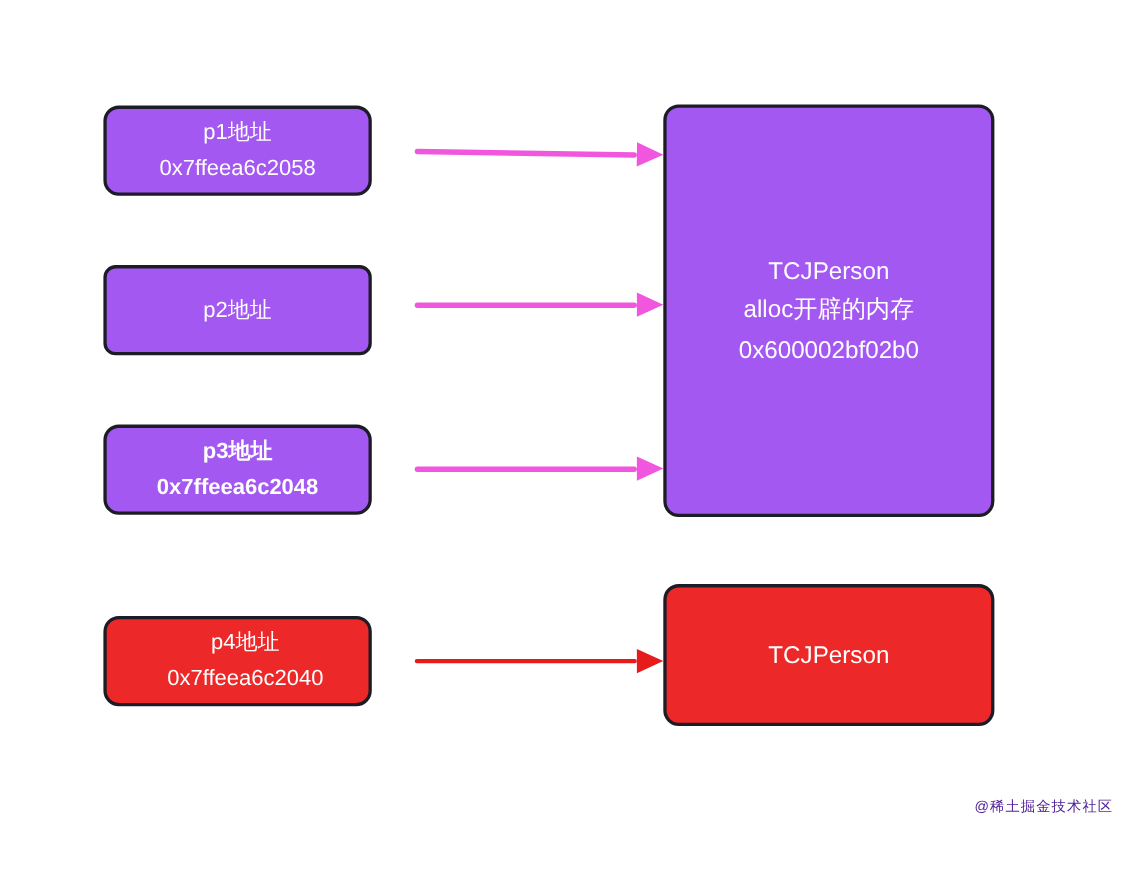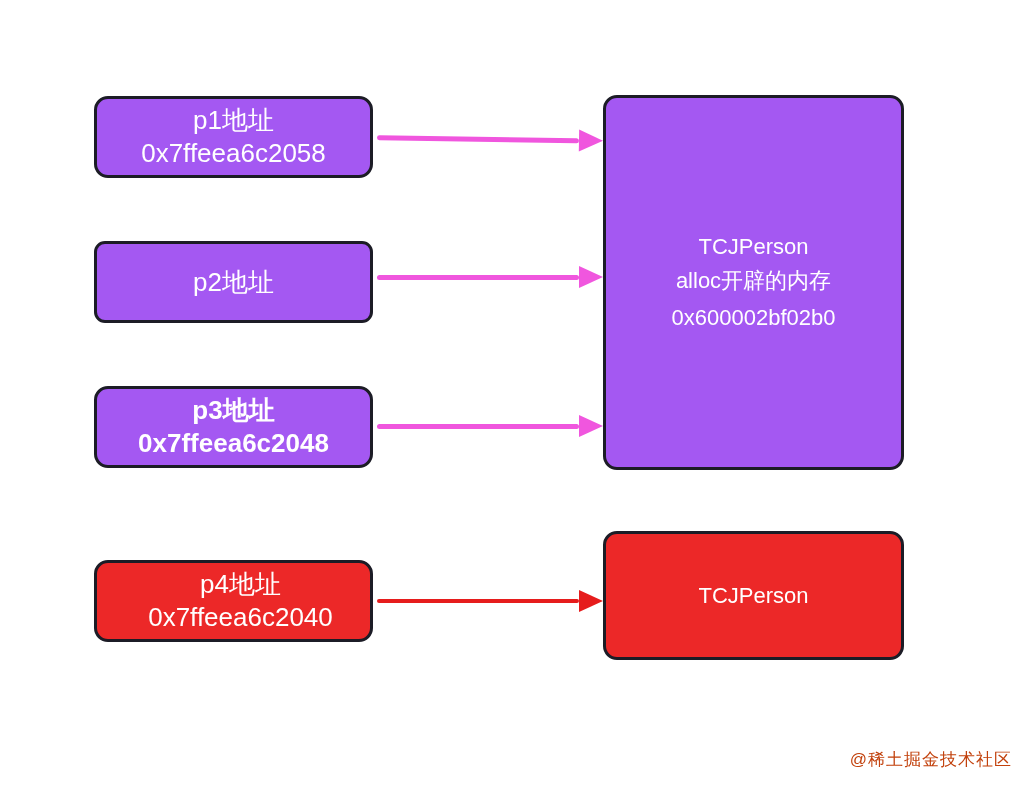--- a/index.html
+++ b/index.html
@@ -8,21 +8,21 @@
     font-family:"Liberation Sans","DejaVu Sans",sans-serif;
   }
   .box{
     position:absolute;box-sizing:border-box;
     border:3px solid #1c1c26;border-radius:14px;
     color:#ffffff;display:flex;flex-direction:column;
     justify-content:center;align-items:center;text-align:center;
   }
   .purple{background:#a458f2;}
   .redbg{background:#ec2828;}
-  .pointer{left:94px;width:279px;height:82px;font-size:26px;line-height:33px;}
+  .pointer{left:94px;width:244px;height:82px;font-size:20px;line-height:33px;}
   .pointer-p1{top:96px;}
   .pointer-p2{top:241px;border-radius:11px;}
   .pointer-p3{top:386px;font-weight:bold;}
   .pointer-p4{top:560px;padding-left:14px;}
   .block-alloc{left:603px;top:95px;width:301px;height:375px;font-size:22px;line-height:34px;}
   .block-new{left:603px;top:531px;width:301px;height:129px;font-size:22px;line-height:34px;}
   .addr{margin-top:3px;}
 
   .arrow{position:absolute;left:377px;display:flex;align-items:center;}
   .arrow-1{top:128px;transform:rotate(0.9deg);}
@@ -30,22 +30,22 @@
   .arrow-3{top:415px;}
   .arrow-4{top:590px;}
   .shaft{width:202px;height:5px;border-radius:3px;}
   .head{width:0;height:0;border-top:11px solid transparent;border-bottom:11px solid transparent;}
   .pinkline .shaft{background:#f056de;}
   .pinkline .head{border-left:24px solid #f056de;}
   .redline .shaft{background:#e61c1c;height:4px;}
   .redline .head{border-left:24px solid #e61c1c;}
 
   .watermark{
-    position:absolute;right:22px;top:748px;
-    font-size:17px;color:#c2410c;letter-spacing:1px;
+    position:absolute;right:22px;top:724px;
+    font-size:13px;color:#4c1d95;letter-spacing:1px;
   }
 </style>
 </head>
 <body>
 
 <div class="canvas">
 
   <div class="box purple pointer pointer-p1">
     <div>p1地址</div>
     <div>0x7ffeea6c2058</div>

